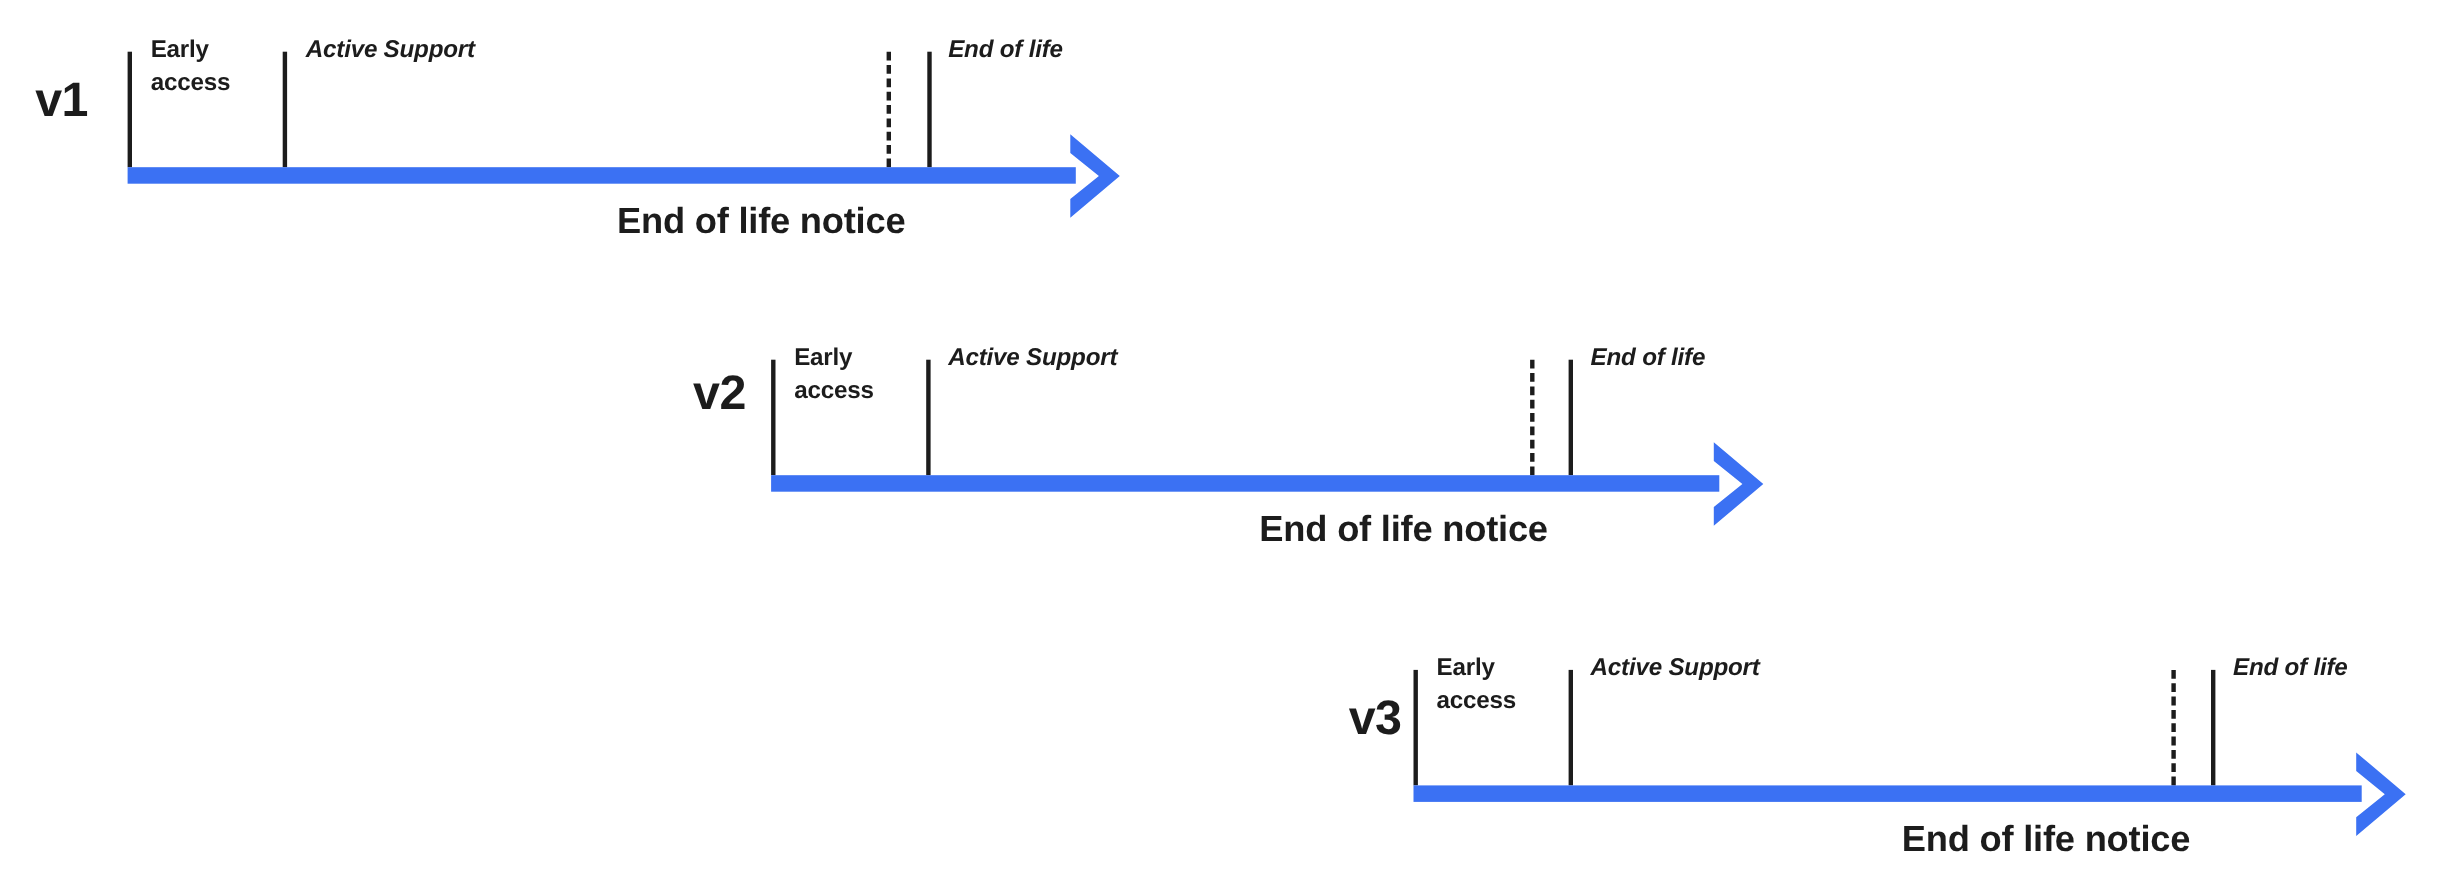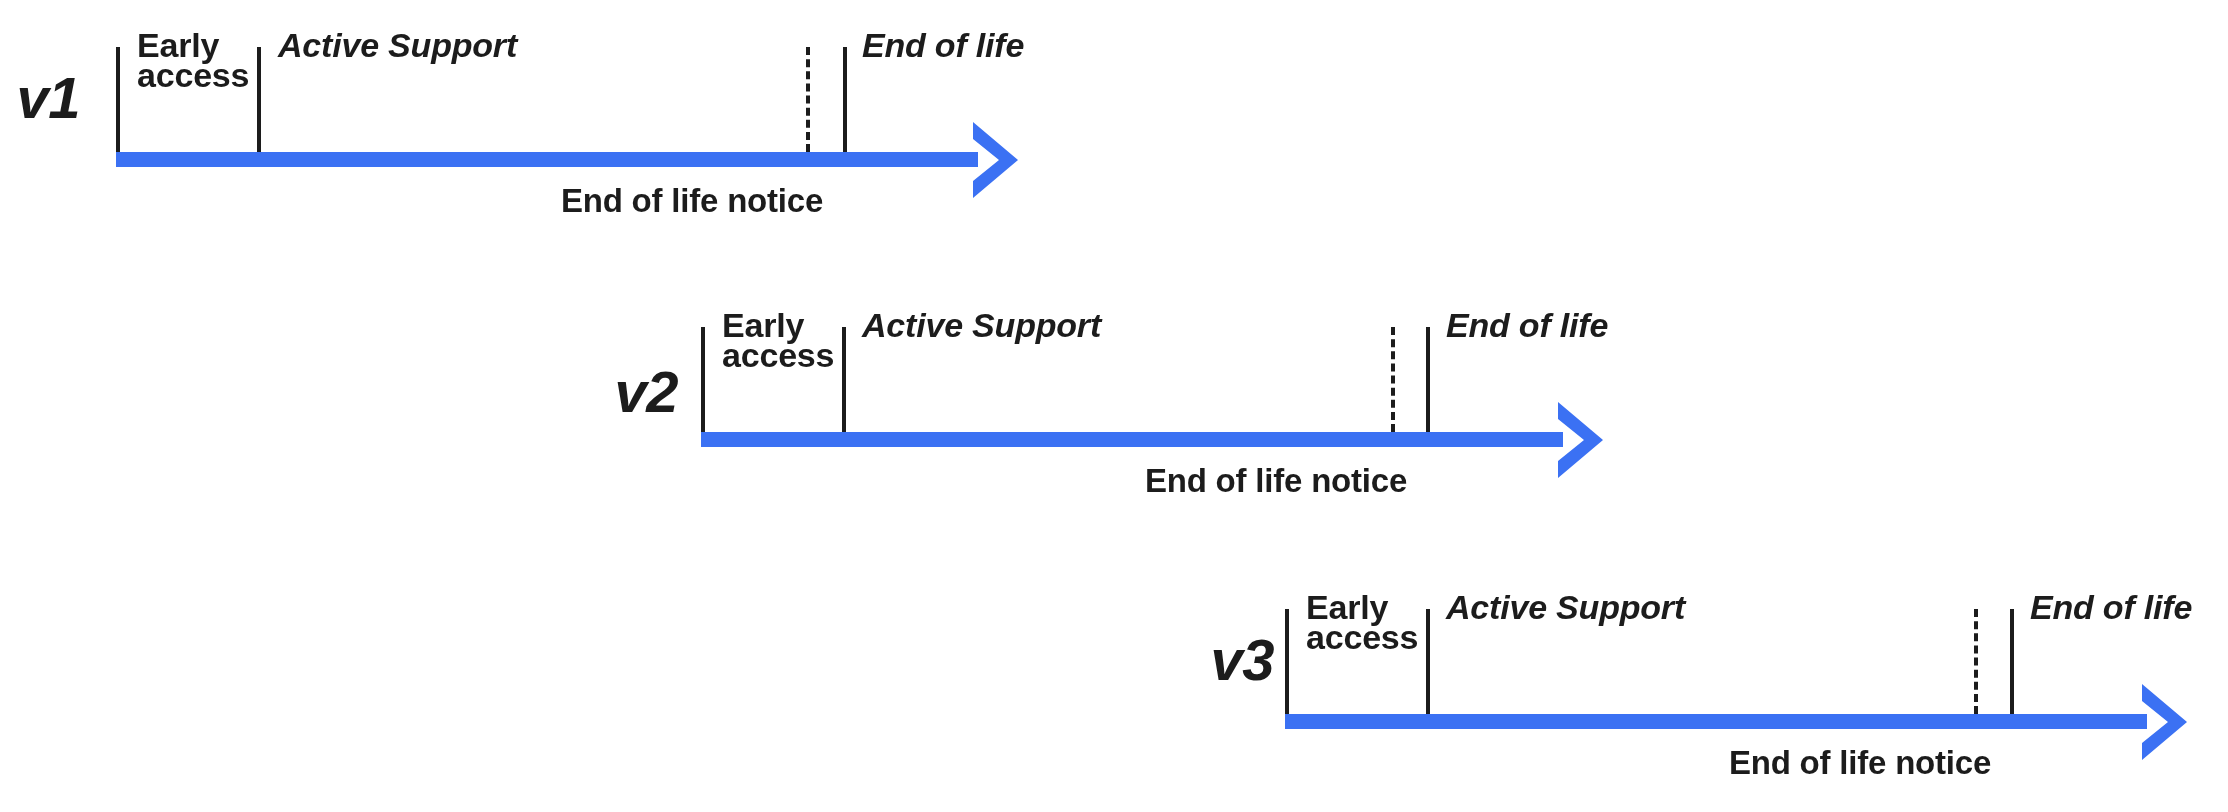--- a/index.html
+++ b/index.html
@@ -19,45 +19,44 @@
     overflow: hidden;
   }
   .lane {
     position: absolute;
     left: 0;
     top: 0;
   }
   
   .version-label {
     position: absolute;
-    font-size: 58px;
+    font-size: 44px;
     font-weight: 700;
     color: #1c1c1c;
     letter-spacing: -0.5px;
     line-height: 1;
     white-space: nowrap;
     transform: translate(-100%, 0);
-    font-style: italic;
   }
   
   .divider {
     position: absolute;
     width: 4px;
     background: #1c1c1c;
   }
   
   .dashed-marker {
     position: absolute;
     width: 0;
     border-left: 4px dashed #1c1c1c;
   }
   
   .phase-label {
     position: absolute;
-    font-size: 34px;
+    font-size: 22px;
     font-weight: 700;
     color: #1c1c1c;
     line-height: 30px;
     white-space: pre-line;
     letter-spacing: -0.2px;
   }
   .phase-label.nowrap {
     white-space: nowrap;
     font-style: italic;
   }
@@ -102,21 +101,21 @@
       <div class="phase-label nowrap" style="left: 862px; top: 30px; color: rgb(28, 28, 28);">End of life</div>
       <div class="timeline-bar" style="left: 116px; top: 152px; width: 862px; background: rgb(59, 113, 243);"></div>
       <div class="arrow-head" style="left: 966px; top: 119px;">
         <svg width="56" height="82" viewBox="0 0 56 82" xmlns="http://www.w3.org/2000/svg">
           <path d="M7 3 L52 41 L7 79 L7 62 L33 41 L7 20 Z" fill="#3b71f3"></path>
         </svg>
       </div>
       <div class="notice-label" style="left: 692px; top: 184px; color: rgb(28, 28, 28);">End of life notice</div>
     </div>
     <div class="lane">
-      <div class="version-label" style="left: 678px; top: 363px;">v2</div>
+      <div class="version-label" style="left: 678px; top: 336px;">v2</div>
       <div class="divider" style="left: 701px; top: 327px; height: 105px; background: rgb(28, 28, 28);"></div>
       <div class="divider" style="left: 842px; top: 327px; height: 105px; background: rgb(28, 28, 28);"></div>
       <div class="divider" style="left: 1426px; top: 327px; height: 105px; background: rgb(28, 28, 28);"></div>
       <div class="dashed-marker" style="left: 1391px; top: 327px; height: 105px; border-left-color: rgb(28, 28, 28);"></div>
       <div class="phase-label" style="left: 722px; top: 310px; color: rgb(28, 28, 28);">Early
 access</div>
       <div class="phase-label nowrap" style="left: 862px; top: 310px; color: rgb(28, 28, 28);">Active Support</div>
       <div class="phase-label nowrap" style="left: 1446px; top: 310px; color: rgb(28, 28, 28);">End of life</div>
       <div class="timeline-bar" style="left: 701px; top: 432px; width: 862px; background: rgb(59, 113, 243);"></div>
       <div class="arrow-head" style="left: 1551px; top: 399px;">

